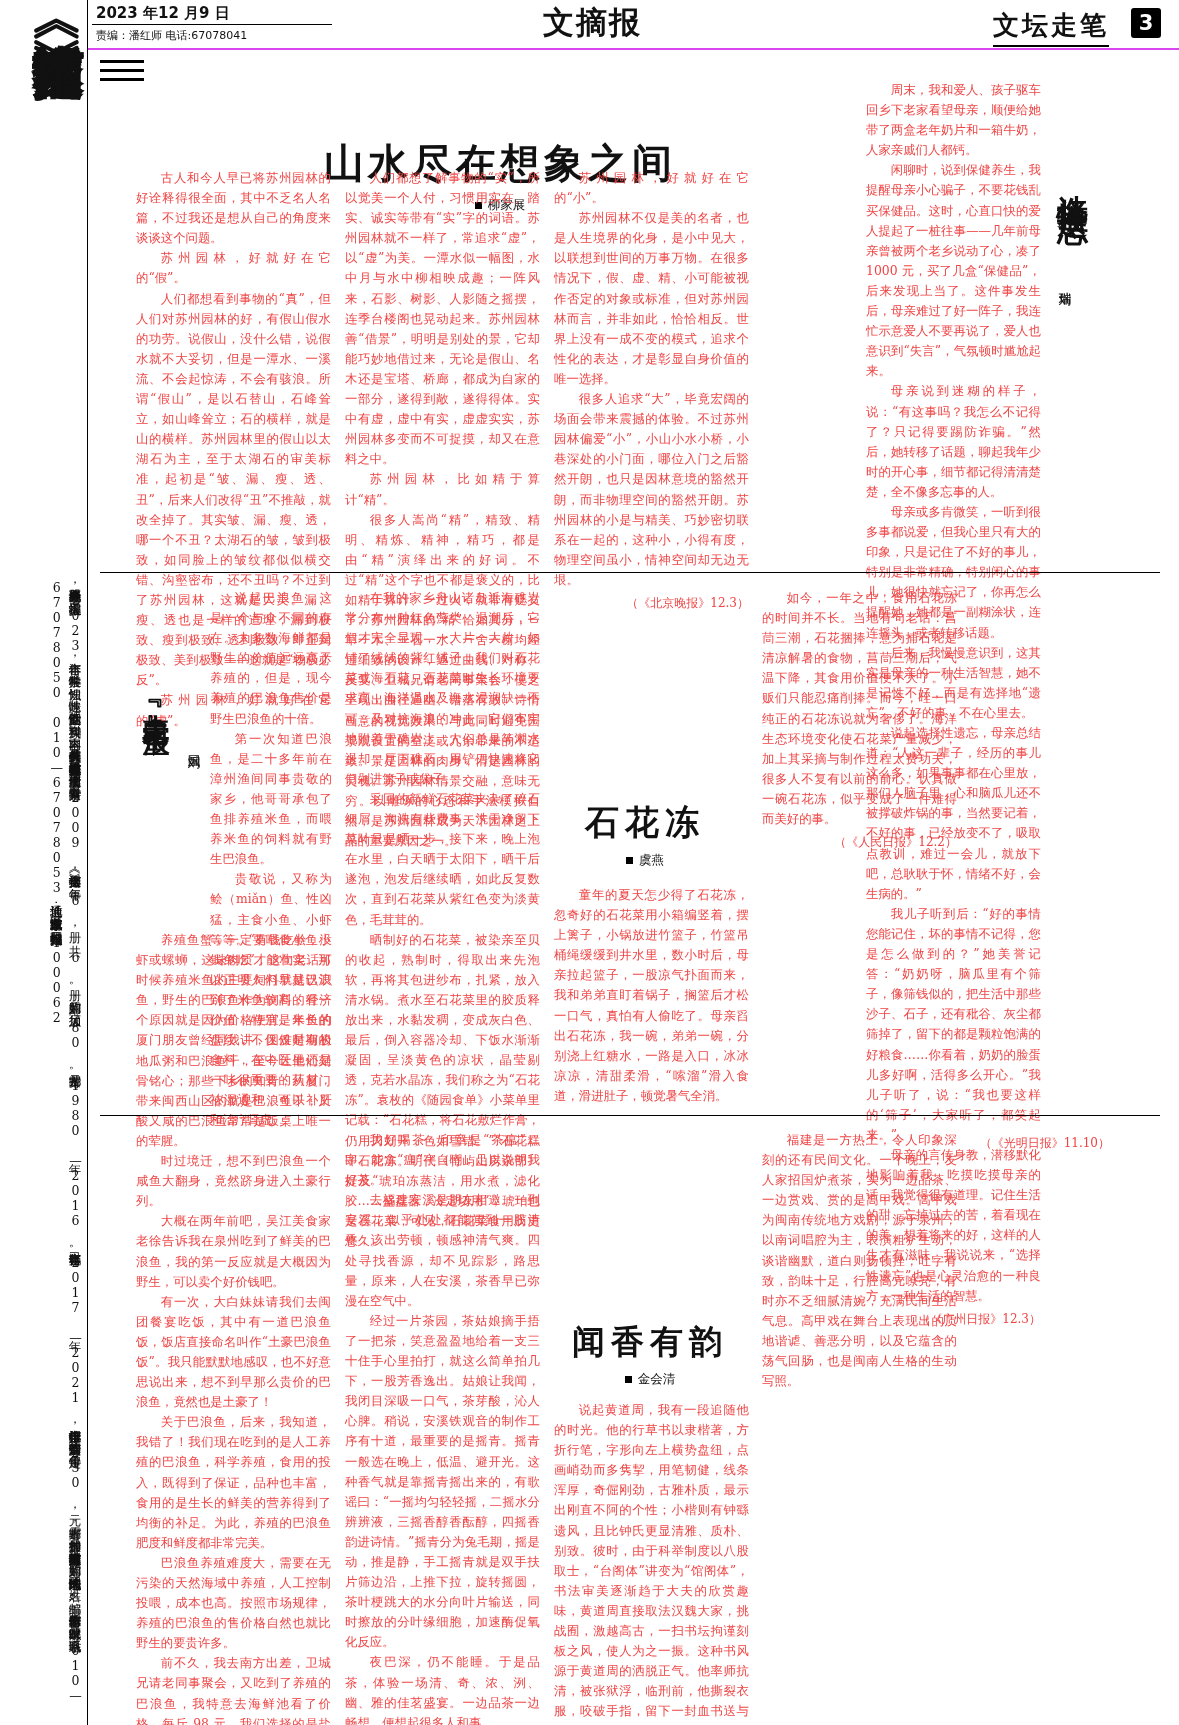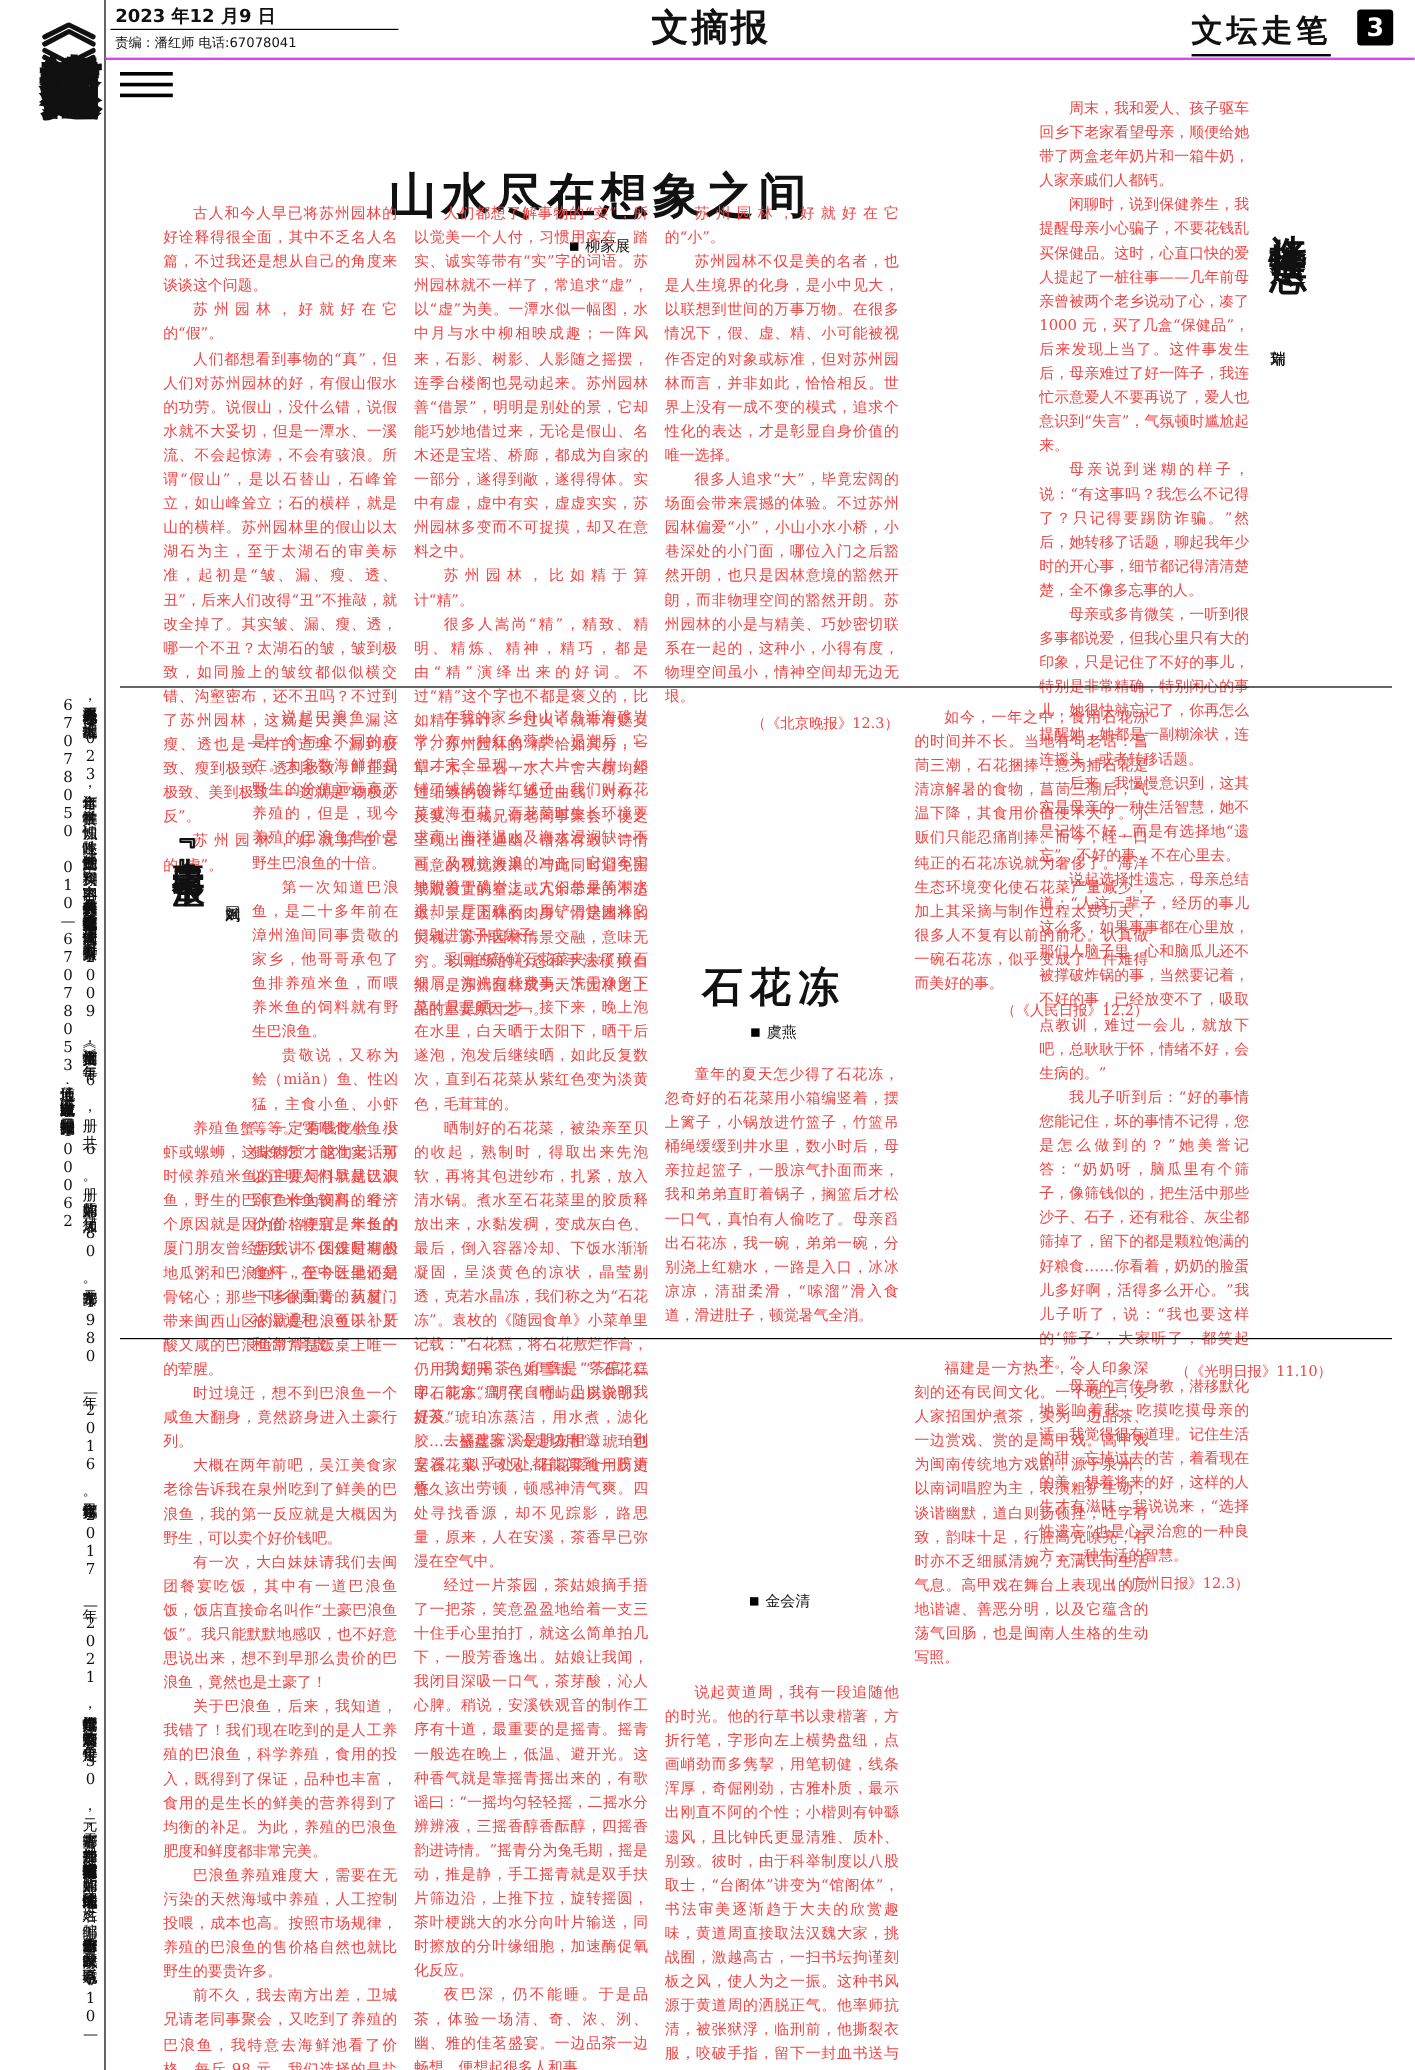--- a/index.html
+++ b/index.html
@@ -149,20 +149,21 @@
 
   <div class="rule-h" style="left:100px;top:1115px;width:1060px;"></div>
 
   <div class="col" style="left:345px;top:1130px;width:195px;">
     <p>我好喝茶，印章是“茶瘟”二字。能拿“瘟”字自嘲，足以说明我好茶。</p>
     <p>去福建安溪是朋友相邀。一到安溪，似乎处处都能闻到一股清香，该出劳顿，顿感神清气爽。四处寻找香源，却不见踪影，路思量，原来，人在安溪，茶香早已弥漫在空气中。</p>
     <p>经过一片茶园，茶姑娘摘手捂了一把茶，笑意盈盈地给着一支三十住手心里拍打，就这么简单拍几下，一股芳香逸出。姑娘让我闻，我闭目深吸一口气，茶芽酸，沁人心脾。稍说，安溪铁观音的制作工序有十道，最重要的是摇青。摇青一般选在晚上，低温、避开光。这种香气就是靠摇青摇出来的，有歌谣曰：“一摇均匀轻轻摇，二摇水分辨辨液，三摇香醇香酝醇，四摇香韵进诗情。”摇青分为兔毛期，摇是动，推是静，手工摇青就是双手扶片筛边沿，上推下拉，旋转摇圆，茶叶梗跳大的水分向叶片输送，同时擦放的分叶缘细胞，加速酶促氧化反应。</p>
     <p>夜巴深，仍不能睡。于是品茶，体验一场清、奇、浓、洌、幽、雅的佳茗盛宴。一边品茶一边畅想，便想起很多人和事。</p>
   </div>
   <div style="position:absolute;left:545px;top:1320px;width:210px;text-align:center;">
+    <div class="h-title" style="font-size:33px;letter-spacing:6px;">闻香有韵</div>
     <div class="byline"><span class="sqbullet"></span><span>金会清</span></div>
   </div>
   <div class="col" style="left:554px;top:1400px;width:195px;">
     <p>说起黄道周，我有一段追随他的时光。他的行草书以隶楷著，方折行笔，字形向左上横势盘纽，点画峭劲而多隽挈，用笔韧健，线条浑厚，奇倔刚劲，古雅朴质，最示出刚直不阿的个性；小楷则有钟繇遗风，且比钟氏更显清雅、质朴、别致。彼时，由于科举制度以八股取士，“台阁体”讲变为“馆阁体”，书法审美逐渐趋于大夫的欣赏趣味，黄道周直接取法汉魏大家，挑战囿，激越高古，一扫书坛拘谨刻板之风，使人为之一振。这种书风源于黄道周的洒脱正气。他率师抗清，被张狱浮，临刑前，他撕裂衣服，咬破手指，留下一封血书送与家人：“纲常万古，片义千秋；天地知我，家人无忧。”忠臣名节，气贯长虹。</p>
   </div>
   <div class="col" style="left:762px;top:1130px;width:195px;">
     <p>福建是一方热土，令人印象深刻的还有民间文化。一个晚上，友人家招国炉煮茶，实为一边品茶、一边赏戏、赏的是高甲戏。高甲戏为闽南传统地方戏剧，源于泉州，以南词唱腔为主，表演粗犷生动，谈谐幽默，道白则扬顿挫，吐字有致，韵味十足，行腔高亢嘹亮，有时亦不乏细腻清婉，充满民间生活气息。高甲戏在舞台上表现出的质地谐谑、善恶分明，以及它蕴含的荡气回肠，也是闽南人生格的生动写照。</p>
   </div>
   <div class="col" style="left:920px;top:1130px;width:190px;">
     <p></p>

